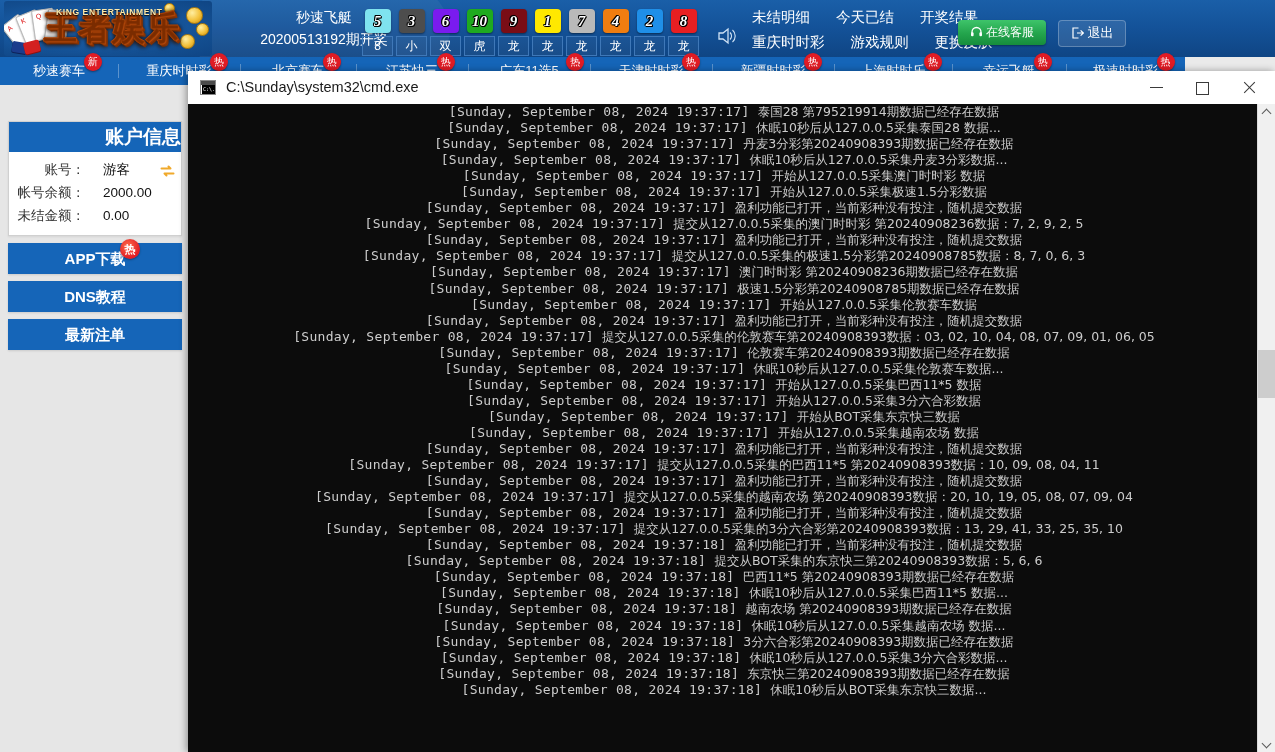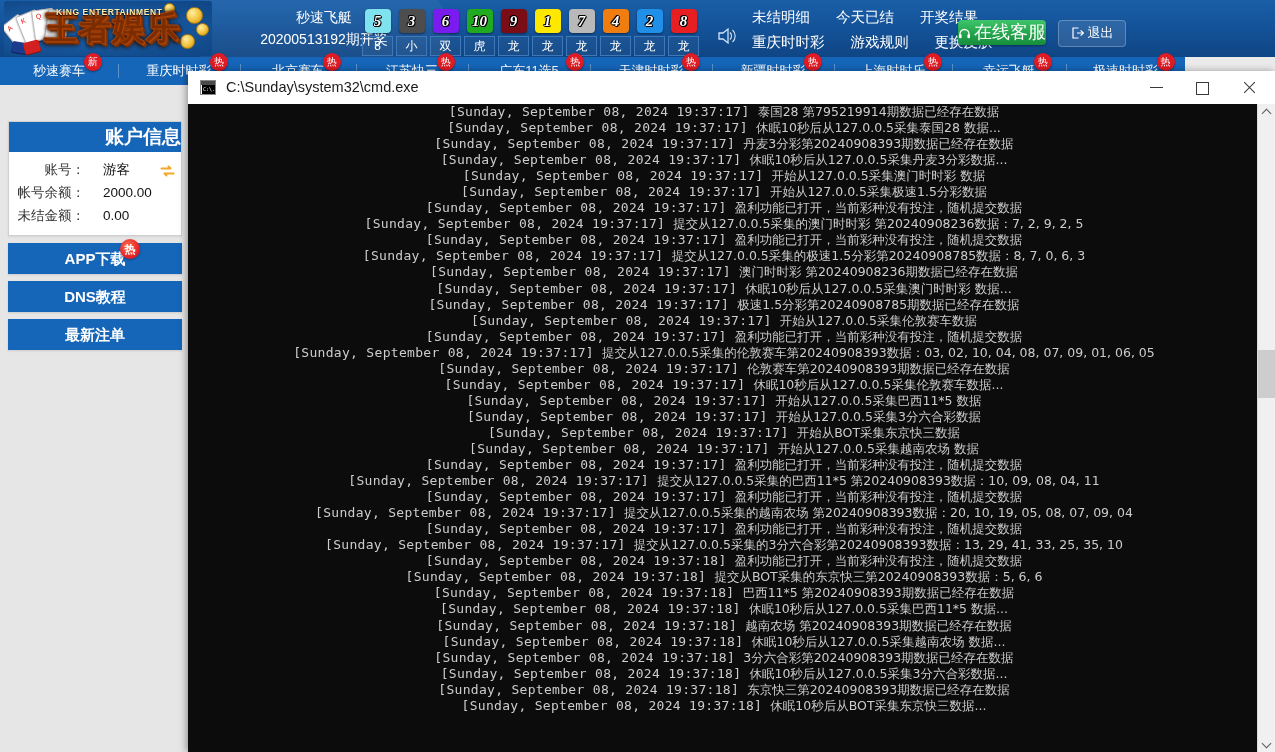--- a/index.html
+++ b/index.html
@@ -88,21 +88,21 @@
     font-size:12px;color:#ffffff;border:1px solid #3f78b8;background:rgba(255,255,255,.04);
   }
   .speaker{position:absolute;left:716px;top:26px;width:22px;height:20px;}
 
   .topmenu{position:absolute;left:752px;top:5px;color:#fff;font-size:14.5px;}
   .topmenu .row{height:25px;line-height:25px;}
   .topmenu .mi{display:inline-block;margin-right:22px;cursor:pointer;}
   .btn-kf{
     position:absolute;left:958px;top:20px;width:88px;height:25px;border-radius:4px;
     background:linear-gradient(180deg,#3ec46a 0%,#23a44c 55%,#168d3c 100%);
-    color:#fff;font-size:18px;line-height:25px;text-align:center;
+    color:#fff;font-size:12px;line-height:25px;text-align:center;
     box-shadow:0 1px 2px rgba(0,0,0,.35);
   }
   .btn-kf .hs{display:inline-block;width:13px;height:13px;vertical-align:-2px;margin-right:3px;}
   .btn-out{
     position:absolute;left:1058px;top:20px;width:66px;height:25px;border-radius:4px;
     background:rgba(255,255,255,.11);border:1px solid rgba(255,255,255,.25);
     color:#fff;font-size:13px;line-height:24px;text-align:center;
   }
   .btn-out .ic{display:inline-block;width:13px;height:12px;vertical-align:-2px;margin-right:4px;}
 
@@ -405,21 +405,20 @@
       <div class="cline"><span class="ts">[Sunday, September 08, 2024 19:37:17] </span><span class="msg">休眠10秒后从127.0.0.5采集泰国28 数据...</span></div>
       <div class="cline"><span class="ts">[Sunday, September 08, 2024 19:37:17] </span><span class="msg">丹麦3分彩第20240908393期数据已经存在数据</span></div>
       <div class="cline"><span class="ts">[Sunday, September 08, 2024 19:37:17] </span><span class="msg">休眠10秒后从127.0.0.5采集丹麦3分彩数据...</span></div>
       <div class="cline"><span class="ts">[Sunday, September 08, 2024 19:37:17] </span><span class="msg">开始从127.0.0.5采集澳门时时彩 数据</span></div>
       <div class="cline"><span class="ts">[Sunday, September 08, 2024 19:37:17] </span><span class="msg">开始从127.0.0.5采集极速1.5分彩数据</span></div>
       <div class="cline"><span class="ts">[Sunday, September 08, 2024 19:37:17] </span><span class="msg">盈利功能已打开，当前彩种没有投注，随机提交数据</span></div>
       <div class="cline"><span class="ts">[Sunday, September 08, 2024 19:37:17] </span><span class="msg">提交从127.0.0.5采集的澳门时时彩 第20240908236数据：7, 2, 9, 2, 5</span></div>
       <div class="cline"><span class="ts">[Sunday, September 08, 2024 19:37:17] </span><span class="msg">盈利功能已打开，当前彩种没有投注，随机提交数据</span></div>
       <div class="cline"><span class="ts">[Sunday, September 08, 2024 19:37:17] </span><span class="msg">提交从127.0.0.5采集的极速1.5分彩第20240908785数据：8, 7, 0, 6, 3</span></div>
       <div class="cline"><span class="ts">[Sunday, September 08, 2024 19:37:17] </span><span class="msg">澳门时时彩 第20240908236期数据已经存在数据</span></div>
-      <div class="cline"><span class="ts">[Sunday, September 08, 2024 19:37:17] </span><span class="msg">休眠10秒后从127.0.0.5采集澳门时时彩 数据...</span></div>
       <div class="cline"><span class="ts">[Sunday, September 08, 2024 19:37:17] </span><span class="msg">极速1.5分彩第20240908785期数据已经存在数据</span></div>
       <div class="cline"><span class="ts">[Sunday, September 08, 2024 19:37:17] </span><span class="msg">开始从127.0.0.5采集伦敦赛车数据</span></div>
       <div class="cline"><span class="ts">[Sunday, September 08, 2024 19:37:17] </span><span class="msg">盈利功能已打开，当前彩种没有投注，随机提交数据</span></div>
       <div class="cline"><span class="ts">[Sunday, September 08, 2024 19:37:17] </span><span class="msg">提交从127.0.0.5采集的伦敦赛车第20240908393数据：03, 02, 10, 04, 08, 07, 09, 01, 06, 05</span></div>
       <div class="cline"><span class="ts">[Sunday, September 08, 2024 19:37:17] </span><span class="msg">伦敦赛车第20240908393期数据已经存在数据</span></div>
       <div class="cline"><span class="ts">[Sunday, September 08, 2024 19:37:17] </span><span class="msg">休眠10秒后从127.0.0.5采集伦敦赛车数据...</span></div>
       <div class="cline"><span class="ts">[Sunday, September 08, 2024 19:37:17] </span><span class="msg">开始从127.0.0.5采集巴西11*5 数据</span></div>
       <div class="cline"><span class="ts">[Sunday, September 08, 2024 19:37:17] </span><span class="msg">开始从127.0.0.5采集3分六合彩数据</span></div>
       <div class="cline"><span class="ts">[Sunday, September 08, 2024 19:37:17] </span><span class="msg">开始从BOT采集东京快三数据</span></div>
       <div class="cline"><span class="ts">[Sunday, September 08, 2024 19:37:17] </span><span class="msg">开始从127.0.0.5采集越南农场 数据</span></div>

